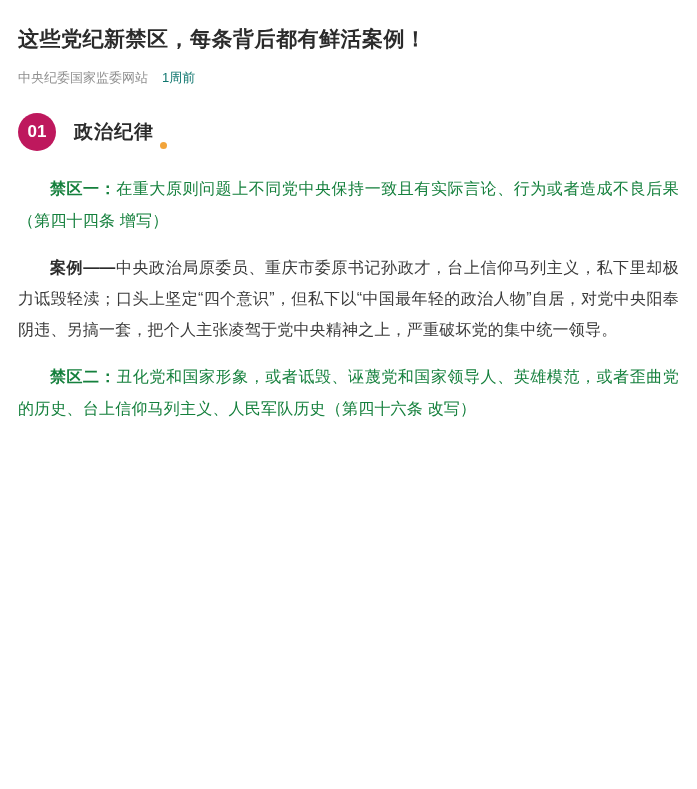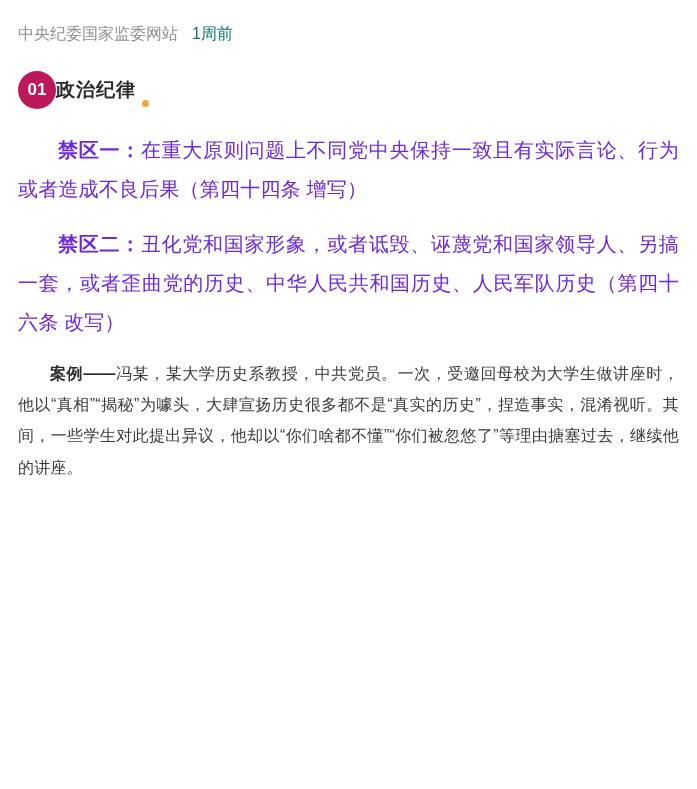--- a/index.html
+++ b/index.html
@@ -20,21 +20,21 @@
   }
   .title {
     font-size: 21px;
     font-weight: bold;
     color: #2b2b2b;
     line-height: 1.4;
     letter-spacing: 0.5px;
     margin: 0 0 16px 0;
   }
   .meta {
-    font-size: 16px;
+    font-size: 13px;
     color: #9b9b9b;
     margin-bottom: 22px;
     display: flex;
     align-items: center;
     gap: 14px;
   }
   .meta .source {
     color: #8f8f8f;
   }
   .meta .time {
@@ -65,68 +65,70 @@
     font-weight: bold;
     display: flex;
     align-items: center;
     justify-content: center;
     flex: 0 0 auto;
   }
   .section-name {
     font-size: 19px;
     font-weight: bold;
     color: #2b2b2b;
+    margin-left: 18px;
     letter-spacing: 1px;
     position: relative;
   }
   .section-dot {
     width: 7px;
     height: 7px;
     border-radius: 50%;
     background: #f2a43a;
     margin-left: 6px;
     align-self: flex-end;
     margin-bottom: 2px;
   }
   p.forbidden {
-    font-size: 20px;
+    font-size: 16px;
     line-height: 1.95;
-    color: #6d28d9;
+    color: #15803d;
     margin: 0 0 16px 0;
     text-align: justify;
     text-indent: 2em;
     letter-spacing: 0.2px;
   }
   p.forbidden .lead,
   p.body-text .lead {
     font-weight: bold;
   }
   p.case .lead {
     font-weight: bold;
     color: #2b2b2b;
   }
 </style>
 </head>
 <body>
 
 <div class="article">
 
+  <h1 class="title">这些党纪新禁区，每条背后都有鲜活案例！</h1>
 
   <div class="meta">
     <span class="source">中央纪委国家监委网站</span>
     <span class="time">1周前</span>
   </div>
 
 
   <div class="section-head">
     <div class="section-num">01</div>
     <div class="section-name">政治纪律</div>
     <div class="section-dot"></div>
   </div>
 
   <p class="forbidden"><span class="lead">禁区一：</span><span>在重大原则问题上不同党中央保持一致且有实际言论、行为或者造成不良后果（第四十四条 增写）</span></p>
 
+  <p class="body-text case"><span class="lead">案例——</span><span>中央政治局原委员、重庆市委原书记孙政才，台上信仰马列主义，私下里却极力诋毁轻渎；口头上坚定“四个意识”，但私下以“中国最年轻的政治人物”自居，对党中央阳奉阴违、另搞一套，把个人主张凌驾于党中央精神之上，严重破坏党的集中统一领导。</span></p>
 
-  <p class="forbidden"><span class="lead">禁区二：</span><span>丑化党和国家形象，或者诋毁、诬蔑党和国家领导人、另搞一套，或者歪曲党的历史、中华人民共和国历史、人民军队历史（第四十六条 改写）</span></p>
+  <p class="forbidden"><span class="lead">禁区二：</span><span>丑化党和国家形象，或者诋毁、诬蔑党和国家领导人、英雄模范，或者歪曲党的历史、台上信仰马列主义、人民军队历史（第四十六条 改写）</span></p>
 
-  <p class="body-text case"><span class="lead">案例——</span><span>冯某，某大学历史系教授，中共党员。一次，受邀回母校为大学生做讲座时，他以“真相”“揭秘”为噱头，大肆宣扬历史很多都不是“真实的历史”，捏造事实，混淆视听。其间，一些学生对此提出异议，他却以“你们啥都不懂”“你们被忽悠了”等理由搪塞过去，继续他的讲座。</span></p>
 
 </div>
 
 </body></html>

